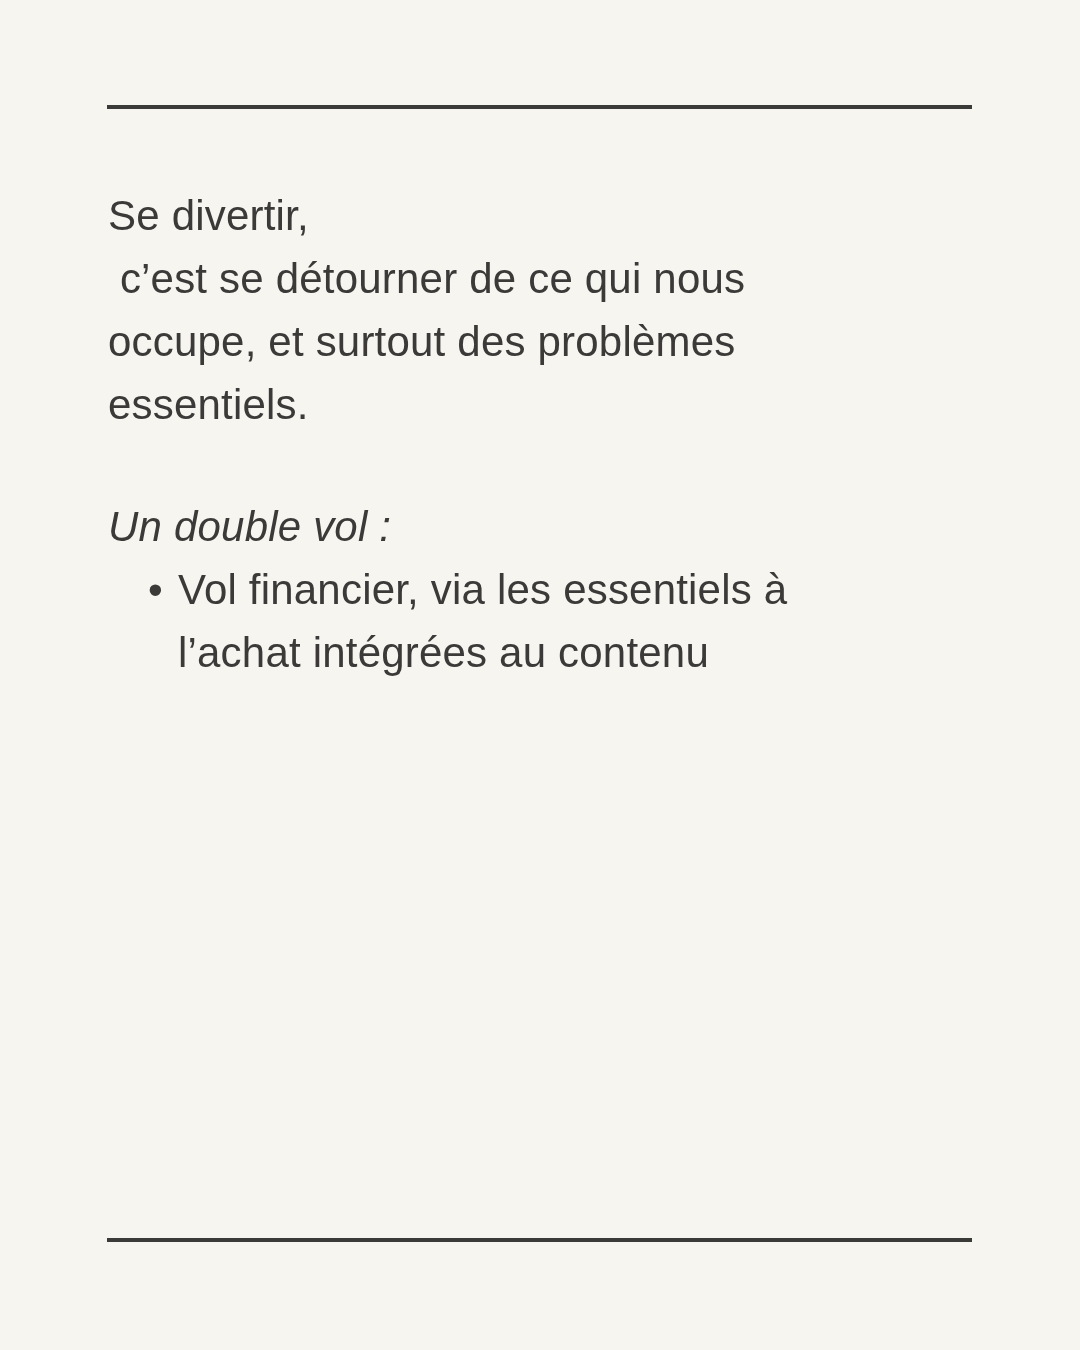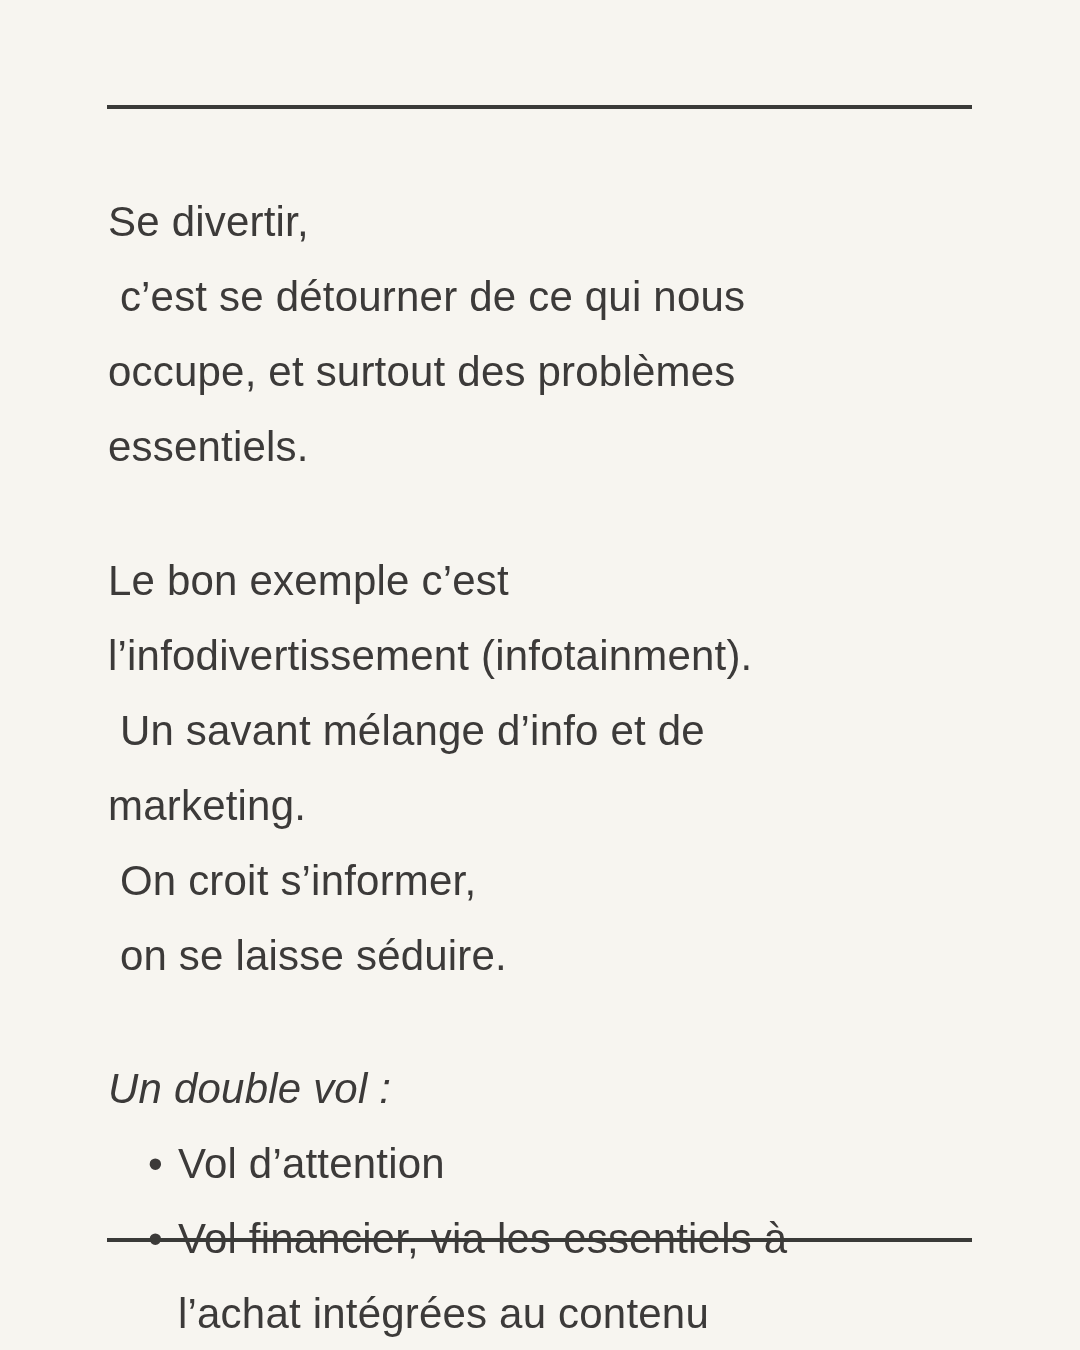--- a/index.html
+++ b/index.html
@@ -23,21 +23,21 @@
     background: var(--rule-color, #3a3a38);
   }
   .rule-top    { top: 105px; }
   .rule-bottom { top: 1238px; }
   .content {
     position: absolute;
     top: 184px;
     left: 108px;
     width: 870px;
     font-size: 42px;
-    line-height: 75px;
+    line-height: 63px;
     font-weight: 400;
     letter-spacing: 0.2px;
   }
   .content p {
     margin: 0 0 58.5px 0;
     white-space: pre-wrap;
   }
   .content p.no-gap {
     margin-bottom: 0;
     font-style: italic;
@@ -62,27 +62,20 @@
 </head>
 <body style="--bg-color: #f7f5f0; --text-color: #3c3a39; --rule-color: #3a3a38;">
 
 <div class="rule rule-top"></div>
 
 <div class="content">
   <p>Se divertir,
  c’est se détourner de ce qui nous
 occupe, et surtout des problèmes
 essentiels.</p>
-  <p>Le bon exemple c’est
-l’infodivertissement (infotainment).
- Un savant mélange d’info et de
-marketing.
- On croit s’informer,
- on se laisse séduire.</p>
   <p class="no-gap">Un double vol :</p>
   <ul class="vol-list">
-    <li>Vol d’attention</li>
     <li>Vol financier, via les essentiels à
 l’achat intégrées au contenu</li>
   </ul>
 </div>
 
 <div class="rule rule-bottom"></div>
 
 </body></html>

